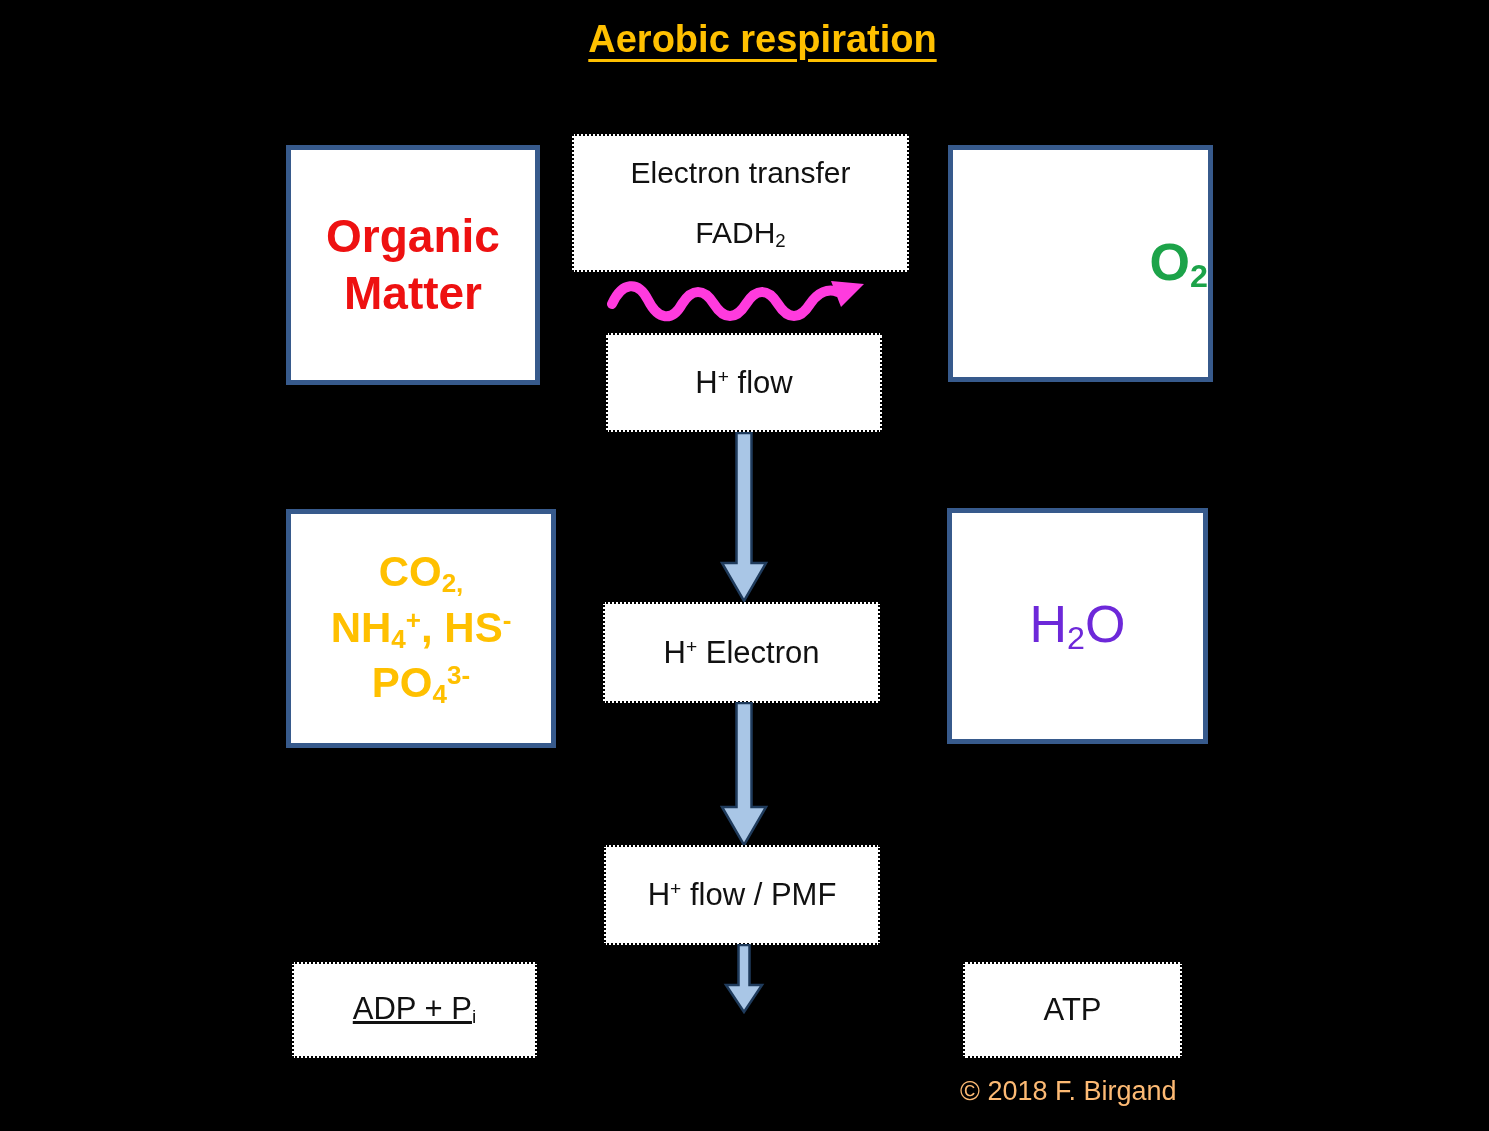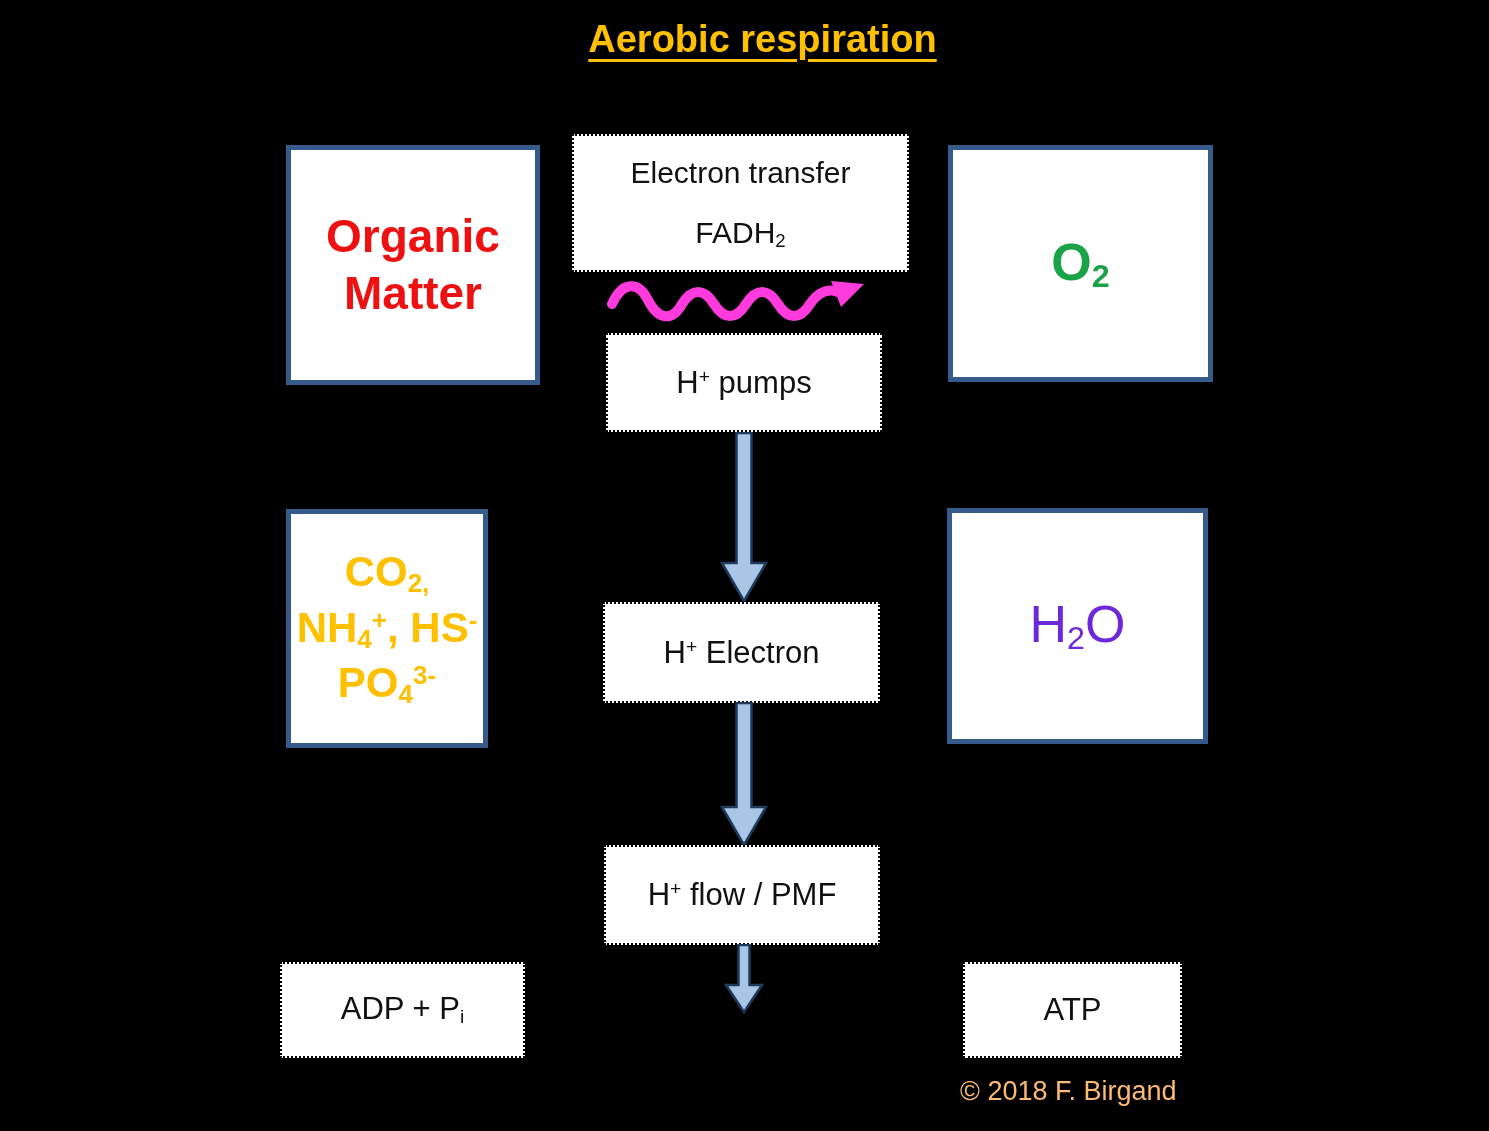--- a/index.html
+++ b/index.html
@@ -38,33 +38,33 @@
     justify-content: center;
     text-align: center;
   }
   .solid-box { border: 5px solid #375A8C; }
   .dotted-box { border: 2px dotted #000000; color: #111; font-size: 31px; }
   .organic-box  { left: 286px; top: 145px; width: 254px; height: 240px; }
   .organic-text {
     color: #EE1111; font-weight: bold; font-size: 46px; line-height: 1.25;
     width: 210px;
   }
-  .byproducts-box { left: 286px; top: 509px; width: 202px; height: 239px; }
+  .byproducts-box { left: 286px; top: 509px; width: 270px; height: 239px; }
   .byproducts-text {
     color: #FFC000; font-weight: bold; font-size: 42px; line-height: 1.3;
   }
-  .o2-box  { left: 948px; top: 145px; width: 265px; height: 237px; }
+  .o2-box  { left: 948px; top: 145px; width: 265px; height: 237px; align-items: flex-end; }
   .o2-text { color: #1CA349; font-weight: bold; font-size: 52px; }
   .h2o-box { left: 947px; top: 508px; width: 261px; height: 236px; }
   .h2o-text { color: #6d28d9; font-weight: normal; font-size: 52px; text-align: right; }
   .electron-box { left: 572px; top: 134px; width: 337px; height: 138px; font-size: 30px; line-height: 1.37; gap: 19px; }
   .hpumps-box   { left: 606px; top: 333px; width: 276px; height: 99px;  }
   .hgrad-box    { left: 603px; top: 602px; width: 277px; height: 101px; }
   .hflow-box    { left: 604px; top: 845px; width: 276px; height: 100px; }
-  .adp-box      { left: 280px; top: 962px; width: 245px; height: 96px;  }
+  .adp-box      { left: 292px; top: 962px; width: 245px; height: 96px; text-decoration: underline;  }
   .atp-box      { left: 963px; top: 962px; width: 219px; height: 96px;  }
   .sub { font-size: 62%; vertical-align: -0.22em; }
   .sup { font-size: 62%; vertical-align: 0.5em; }
   .arrow { position: absolute; }
   .wavy-arrow { position: absolute; left: 598px; top: 274px; }
   .copyright {
     position: absolute;
     left: 960px; top: 1076px;
     color: #fdba74;
     font-size: 27px;
@@ -108,21 +108,21 @@
              C 60 46, 74 48, 84 30
              C 94 14, 106 14, 116 30
              C 126 46, 138 46, 148 30
              C 158 14, 170 14, 180 30
              C 190 46, 202 46, 212 30
              C 220 18, 230 14, 240 18" fill="none" stroke="#FF3BDE" stroke-width="10" stroke-linecap="round"></path>
     <polygon points="266,10 243,33 233,7" fill="#FF3BDE"></polygon>
   </svg>
 
   <div class="box dotted-box hpumps-box">
-    <div><span>H</span><span class="sup">+</span><span> pumps</span></div>
+    <div><span>H</span><span class="sup">+</span><span> flow</span></div>
   </div>
 
   <svg class="arrow" style="left:716px; top:432px;" width="56" height="171" viewBox="0 0 56 171">
     <path d="M20.5 1 H35.5 V131 H50 L28 169 L6 131 H20.5 Z" fill="#A9C6E6" stroke="#1F3B5C" stroke-width="2.5" stroke-linejoin="miter"></path>
   </svg>
 
   <div class="box dotted-box hgrad-box">
     <div><span>H</span><span class="sup">+</span><span> Electron</span></div>
   </div>
 

